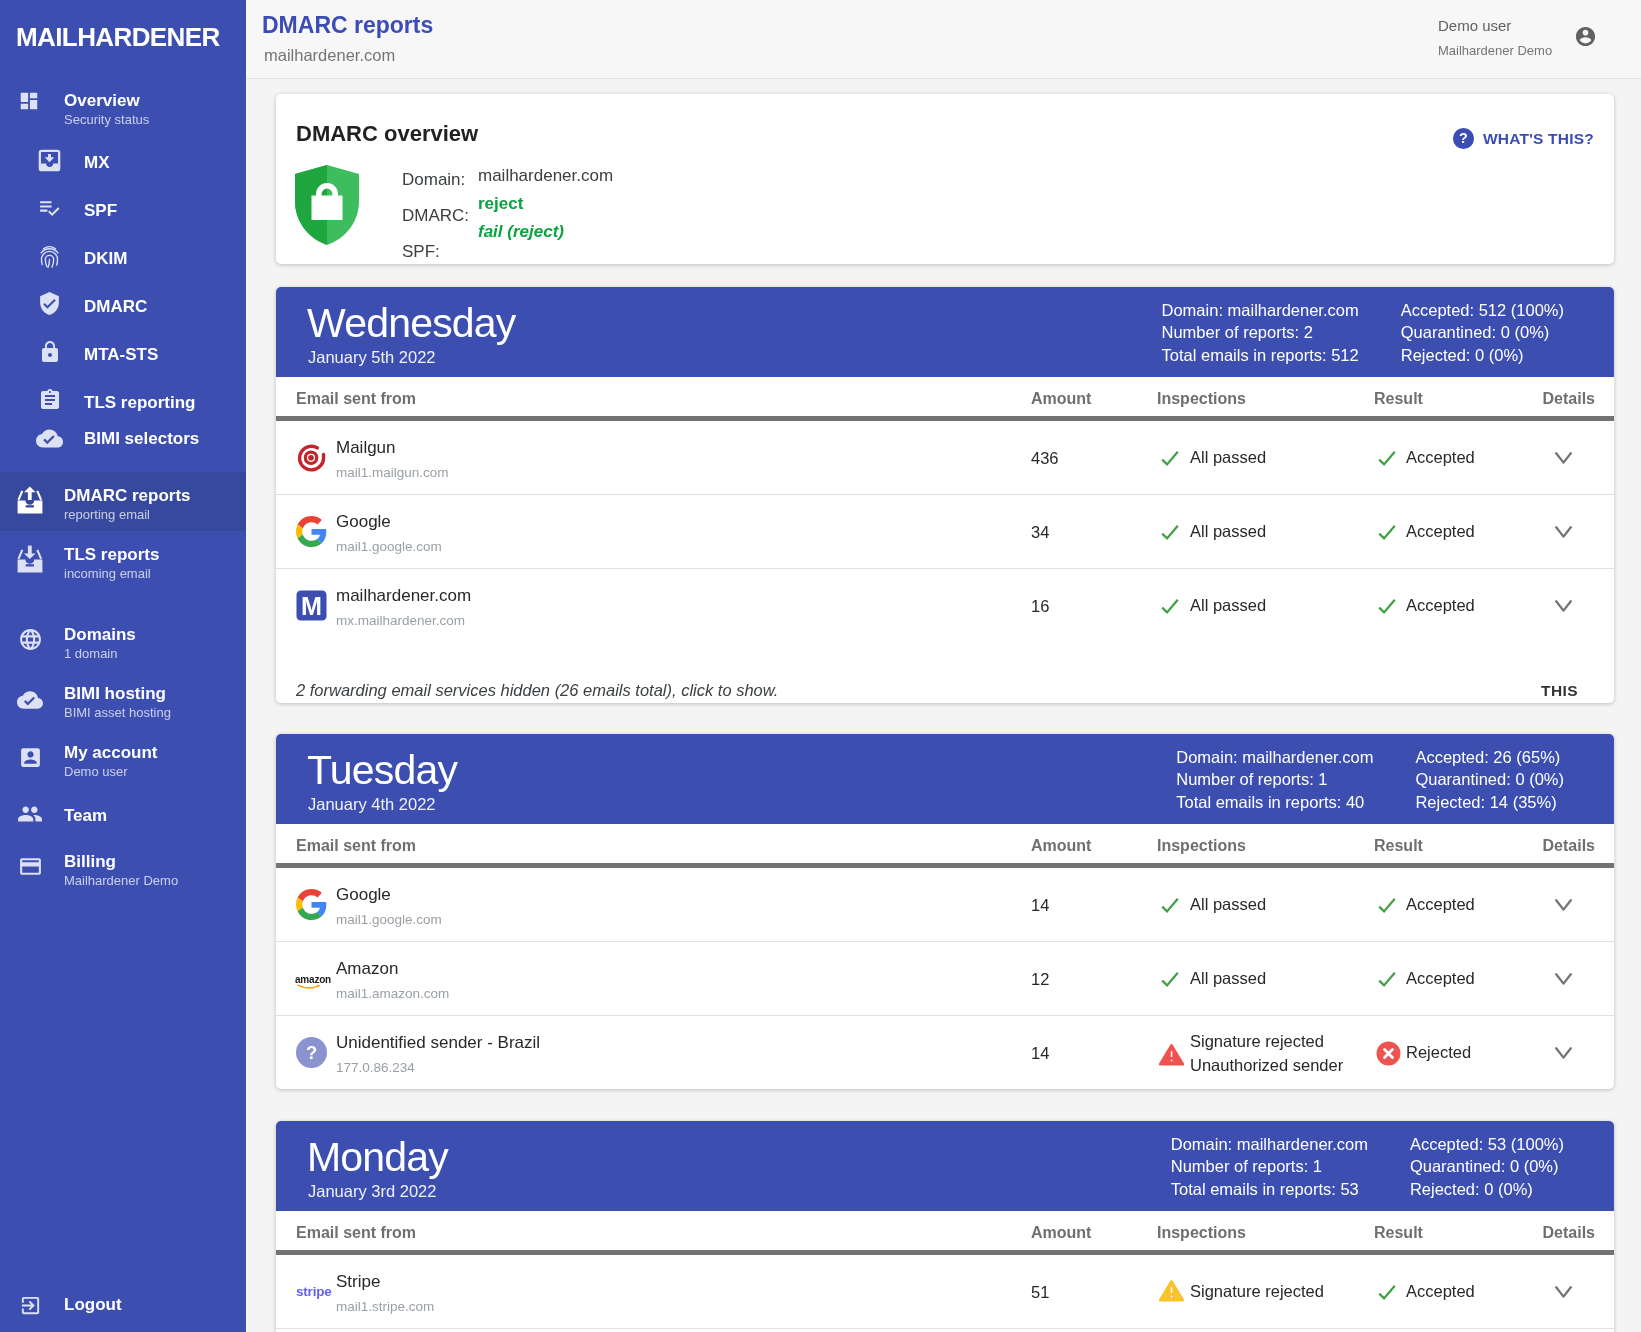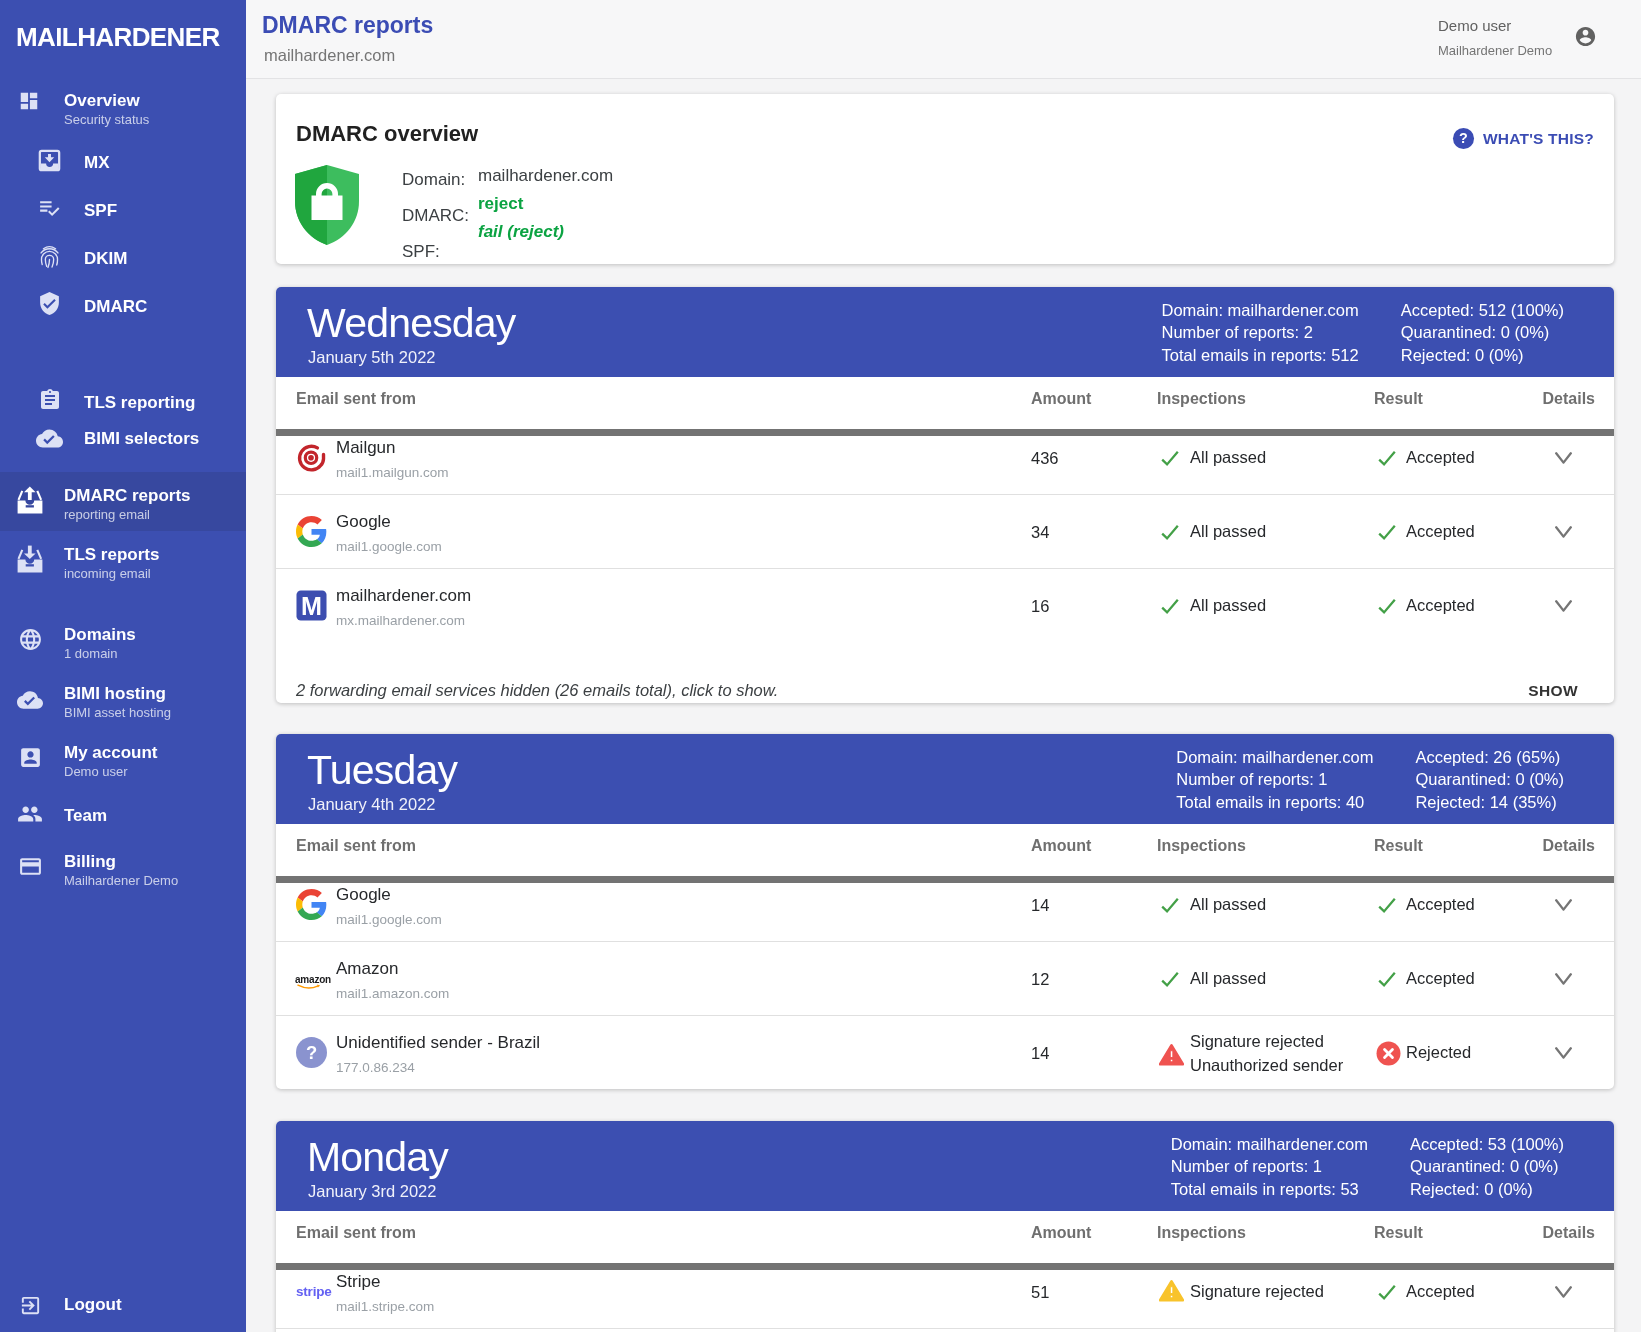--- a/index.html
+++ b/index.html
@@ -21,21 +21,21 @@
 #pgsub { position:absolute; left:18px; top:46px; font-size:16.5px; color:#757575; }
 #user1 { position:absolute; left:1192px; top:17px; font-size:15px; color:#616161; }
 #user2 { position:absolute; left:1192px; top:43px; font-size:13px; color:#757575; }
 
 .card { position:absolute; left:276px; width:1338px; background:#fff; border-radius:5px; box-shadow:0 1px 4px rgba(0,0,0,0.22); }
 .dayhead { position:absolute; left:0; top:0; width:100%; height:90px; background:#3c4fb1; border-radius:5px 5px 0 0; }
 .dayname { position:absolute; left:31px; top:13px; font-size:41px; letter-spacing:-0.8px; color:#fff; }
 .daydate { position:absolute; left:32px; top:61px; font-size:16.5px; color:#f0f1fa; }
 .stats { position:absolute; right:50px; top:12px; display:flex; gap:42px; }
 .stats div { font-size:16.5px; line-height:22.3px; color:#fff; white-space:nowrap; }
-.thead { position:absolute; left:0; top:90px; width:100%; height:59px; border-bottom:7px solid #737373; }
+.thead { position:absolute; left:0; top:90px; width:100%; height:44px; border-bottom:5px solid #737373; }
 .thead div { position:absolute; top:13px; font-size:16px; font-weight:bold; color:#6f6f6f; }
 .th1 { left:20px; } .th2 { left:755px; } .th3 { left:881px; } .th4 { left:1098px; } .th5 { right:19px; }
 .row { position:absolute; left:0; width:100%; height:74px; border-bottom:1px solid #e0e0e0; }
 .row.last { border-bottom:none; }
 .rowicon { position:absolute; left:20px; top:21px; width:31px; height:31px; }
 .rname { position:absolute; left:60px; top:17px; font-size:17px; color:#26282b; }
 .rsub { position:absolute; left:60px; top:44px; font-size:13.5px; color:#9aa0a6; }
 .ramt { position:absolute; left:755px; top:28px; font-size:16.5px; color:#26282b; }
 .rinsp-ic { position:absolute; left:883px; top:26px; }
 .rinsp { position:absolute; left:914px; top:27px; font-size:16.5px; color:#26282b; }
@@ -111,20 +111,26 @@
     <div class="t" style="top:13.5px;">DKIM</div>
   </div>
 
   <div class="mi ind" style="top:280px;height:48px;">
     <svg style="left:37px;top:11px;" width="25" height="25" viewBox="0 0 24 24" fill="#dde1f5">
         <path d="M12 1L3 5v6c0 5.55 3.84 10.74 9 12 5.16-1.26 9-6.45 9-12V5l-9-4zm-2 16l-4-4 1.41-1.41L10 14.17l6.59-6.59L18 9l-8 8z"></path>
       </svg>
     <div class="t" style="top:13.5px;">DMARC</div>
   </div>
 
+  <div class="mi ind" style="top:328px;height:48px;">
+    <svg style="left:38px;top:12px;" width="24" height="24" viewBox="0 0 24 24" fill="#dde1f5">
+        <path d="M18 8h-1V6c0-2.76-2.24-5-5-5S7 3.24 7 6v2H6c-1.1 0-2 .9-2 2v10c0 1.1.9 2 2 2h12c1.1 0 2-.9 2-2V10c0-1.1-.9-2-2-2zm-6 9c-1.1 0-2-.9-2-2s.9-2 2-2 2 .9 2 2-.9 2-2 2zm3.1-9H8.9V6c0-1.71 1.39-3.1 3.1-3.1 1.71 0 3.1 1.39 3.1 3.1v2z"></path>
+      </svg>
+    <div class="t" style="top:13.5px;">MTA-STS</div>
+  </div>
 
   <div class="mi ind" style="top:376px;height:48px;">
     <svg style="left:38px;top:12px;" width="24" height="24" viewBox="0 0 24 24" fill="#dde1f5">
         <path d="M19 3h-4.18C14.4 1.84 13.3 1 12 1c-1.3 0-2.4.84-2.82 2H5c-1.1 0-2 .9-2 2v14c0 1.1.9 2 2 2h14c1.1 0 2-.9 2-2V5c0-1.1-.9-2-2-2zm-7 0c.55 0 1 .45 1 1s-.45 1-1 1-1-.45-1-1 .45-1 1-1zm2 14H7v-2h7v2zm3-4H7v-2h10v2zm0-4H7V7h10v2z"></path>
       </svg>
     <div class="t" style="top:13.5px;">TLS reporting</div>
   </div>
 
   <div class="mi ind" style="top:412px;height:48px;">
     <svg style="left:36px;top:13px;" width="27" height="27" viewBox="0 0 24 24" fill="#dde1f5">
@@ -319,21 +325,21 @@
     <svg class="rres-ic" width="22" height="22" viewBox="0 0 24 24">
         <use href="#chk"></use>
       </svg>
     <div class="rres">Accepted</div>
     <svg class="chev" width="17" height="12" viewBox="0 0 17 12">
         <use href="#chv"></use>
       </svg>
   </div>
   <div class="showrow" style="top:374px;">
     <div class="showtxt">2 forwarding email services hidden (26 emails total), click to show.</div>
-    <div class="showbtn">SHOW</div>
+    <div class="showbtn">THIS</div>
   </div>
 </div>
 
 <div class="card" style="top:734px;height:355px;">
   <div class="dayhead">
     <div class="dayname">Tuesday</div>
     <div class="daydate">January 4th 2022</div>
     <div class="stats">
         <div>Domain: mailhardener.com<br>Number of reports: 1<br>Total emails in reports: 40</div>
         <div>Accepted: 26 (65%)<br>Quarantined: 0 (0%)<br>Rejected: 14 (35%)</div>

